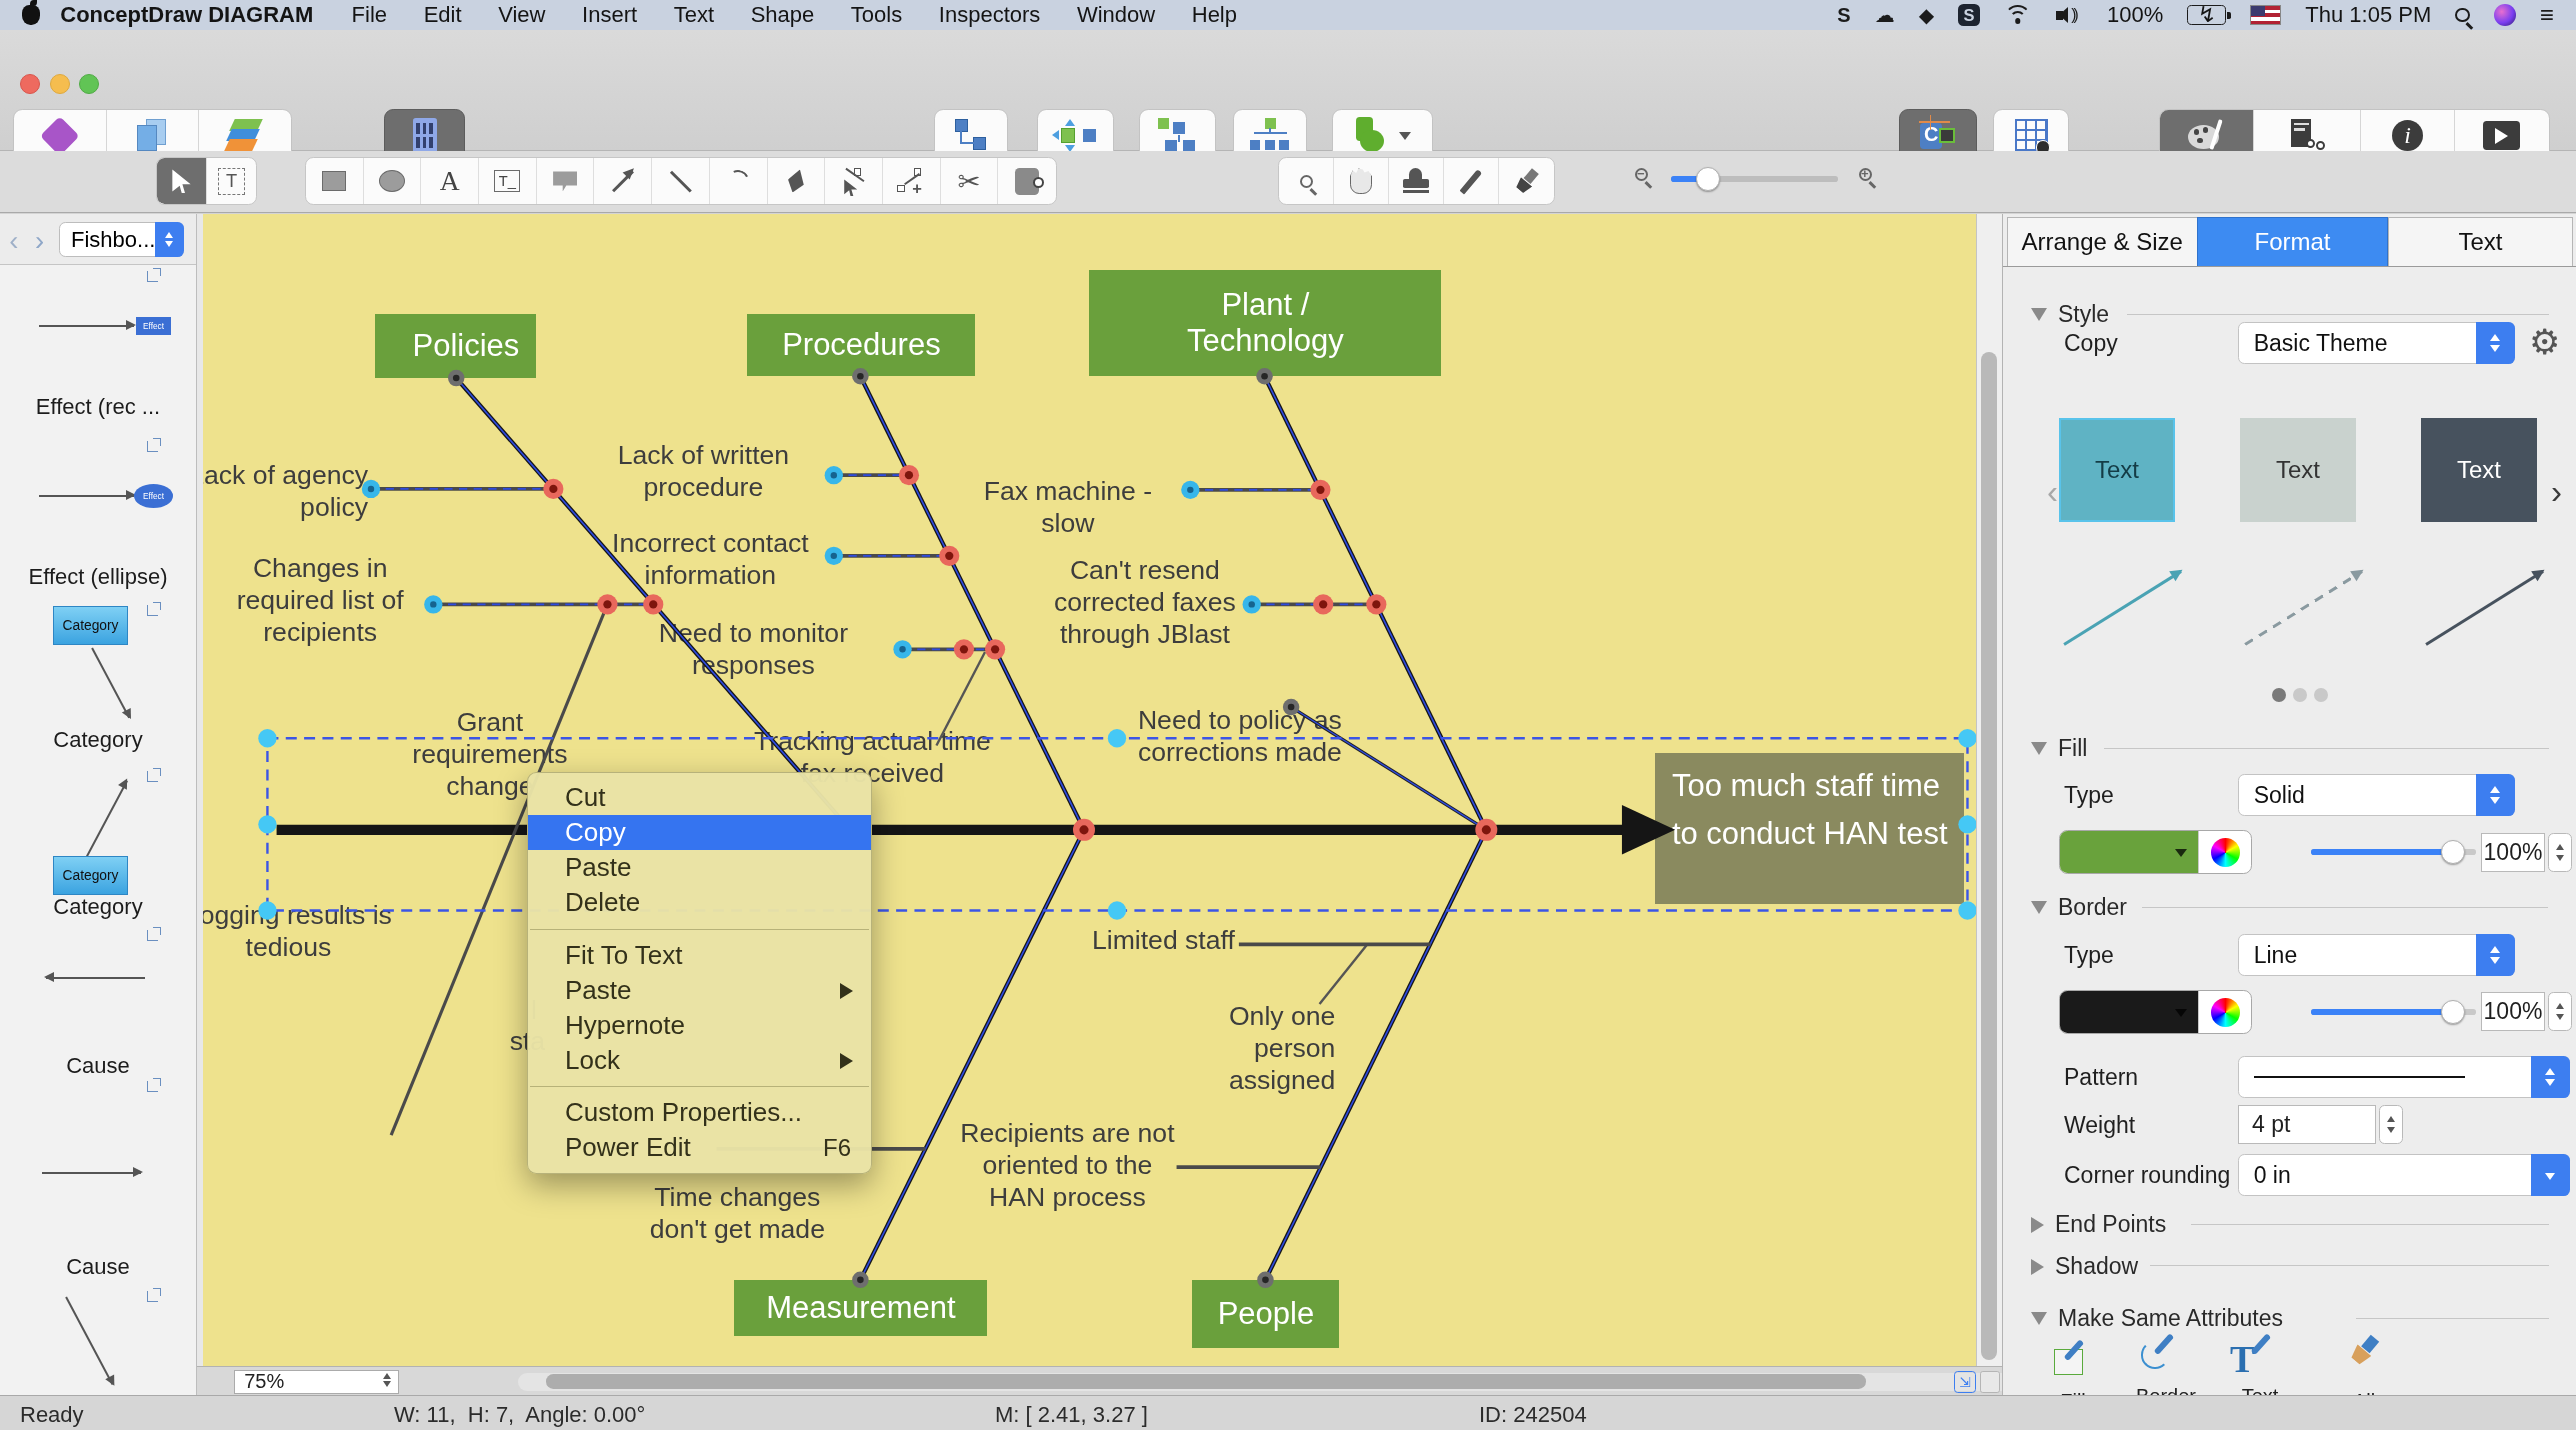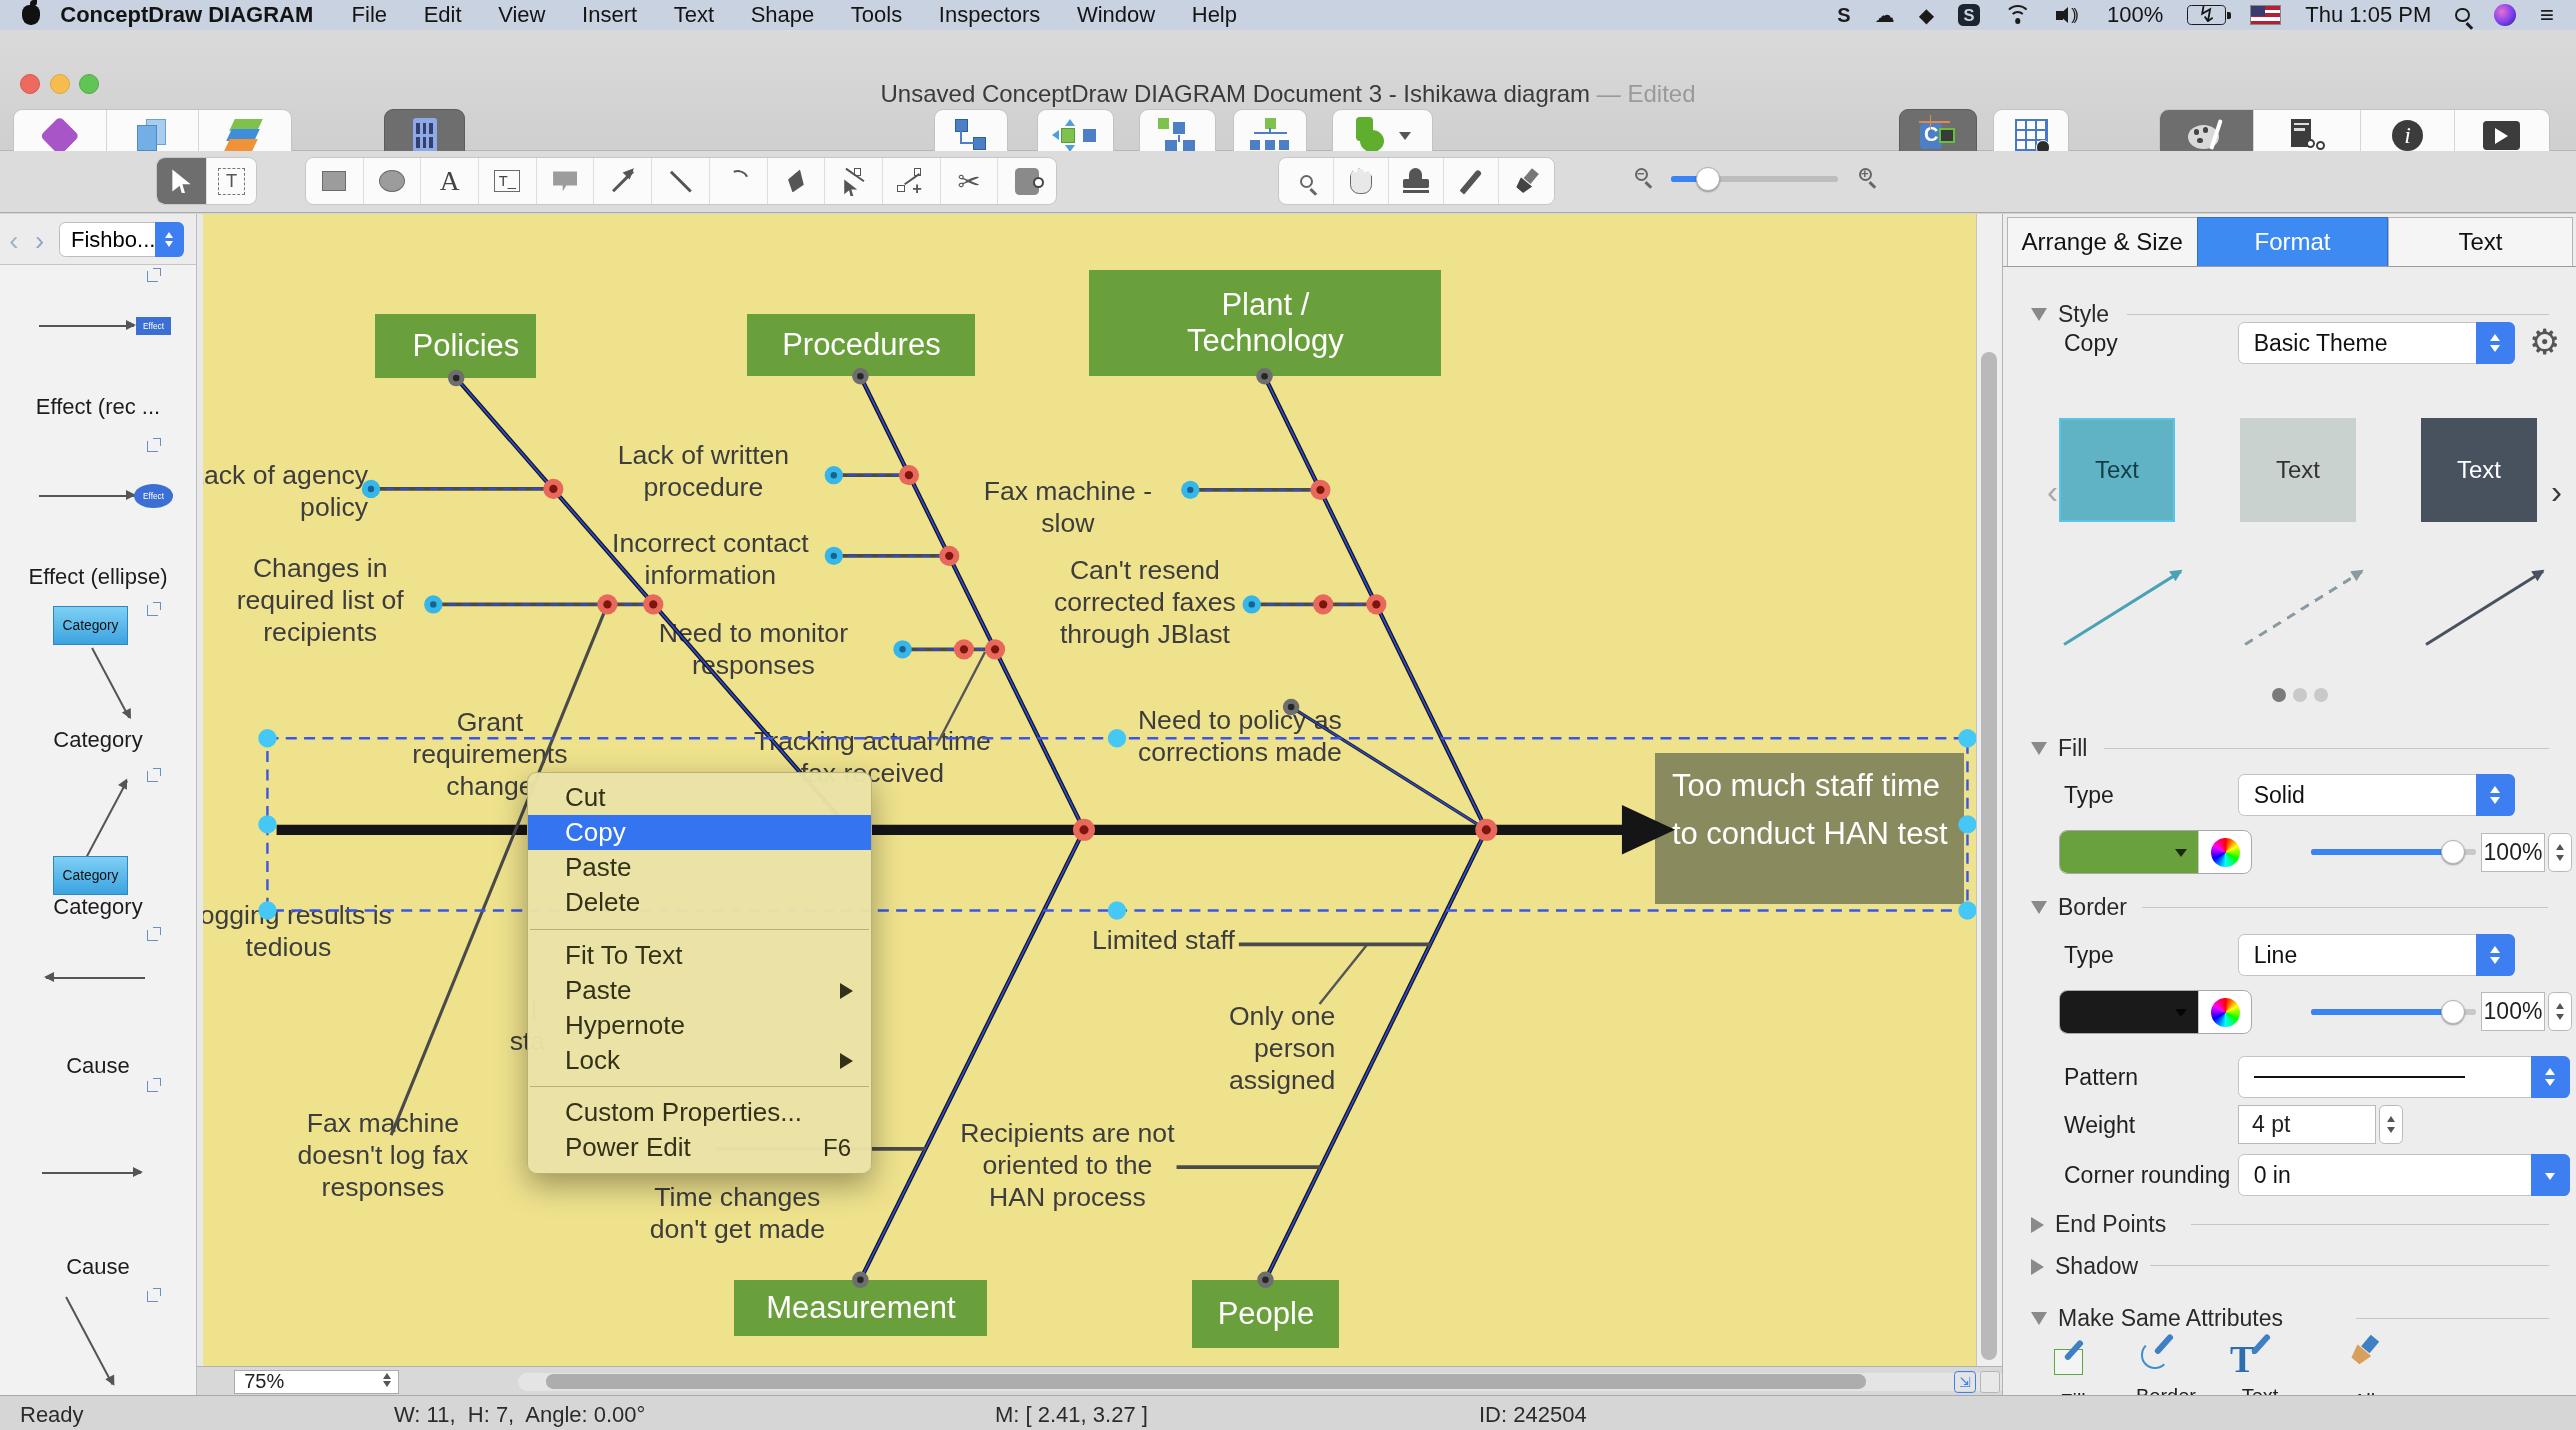--- a/index.html
+++ b/index.html
@@ -182,23 +182,20 @@
     <span class="mag"></span>
     <span class="siri"></span>
     <span class="listicon">≡</span>
   </div>
 </div>
 
 <div id="chrome1" class="abs">
   <div class="tl" style="left:20px;background:#ee6a5f;border:0.9px solid #d9554c;"></div>
   <div class="tl" style="left:50px;background:#f5bd4f;border:0.9px solid #dfa93d;"></div>
   <div class="tl" style="left:79px;background:#61c455;border:0.9px solid #50ab45;"></div>
-  <div id="title" class="abs">
-    <span>Unsaved ConceptDraw DIAGRAM Document 3 - Ishikawa diagram</span><span class="edited"> — Edited</span>
-  </div>
 
   <div class="seg" style="left:13px;width:279px;">
     <div class="cell" style="width:93px;">
       <div style="width:27.5px;height:27.5px;background:#a855c8;transform:rotate(45deg);border-radius:4.6px;"></div>
     </div>
     <div class="cell" style="width:93px;">
       <div style="position:relative;width:31px;height:33px;">
         <div style="position:absolute;left:9.2px;top:0;width:20px;height:26px;background:#a8cdf0;border:0.9px solid #6f9fd0;"></div>
         <div style="position:absolute;left:0;top:6.4px;width:20px;height:26px;background:#74aee6;border:0.9px solid #5588c0;"></div>
       </div>
@@ -634,21 +631,20 @@
     <div class="cause" style="left:18.3px;top:339px;width:197px;">Changes in required list of recipients</div>
     <div class="cause" style="left:174px;top:493px;width:225px;">Grant requirements change</div>
     <div class="cause" style="left:390px;top:314px;width:234px;">Incorrect contact information</div>
     <div class="cause" style="left:376px;top:226px;width:248px;">Lack of written procedure</div>
     <div class="cause" style="left:447px;top:404px;width:206px;">Need to monitor responses</div>
     <div class="cause" style="left:543px;top:512px;width:252px;">Tracking actual time fax received</div>
     <div class="cause" style="left:750px;top:262px;width:229px;">Fax machine - slow</div>
     <div class="cause" style="left:843px;top:341px;width:197px;">Can't resend corrected faxes through JBlast</div>
     <div class="cause" style="left:885px;top:491px;width:303px;">Need to policy as corrections made</div>
     <div class="cause" style="left:-27.5px;top:686px;width:225px;">Logging results is tedious</div>
-    <div class="cause" style="left:81px;top:894px;width:197px;">Fax machine doesn't log fax responses</div>
     <div class="cause" style="left:433px;top:968px;width:202px;">Time changes don't get made</div>
     <div class="cause" style="left:882px;top:711px;width:156px;">Limited staff</div>
     <div class="cause" style="left:1008px;top:787px;width:124px;text-align:right;">Only one person assigned</div>
     <div class="cause" style="left:754px;top:904px;width:220px;">Recipients are not oriented to the HAN process</div>
     <div class="cause" style="left:312px;top:781px;width:37px;">l</div>
     <div class="cause" style="left:292px;top:812px;width:64px;">sta</div>
   </div>
 </div>
 
 <div id="vscroll" class="abs">

